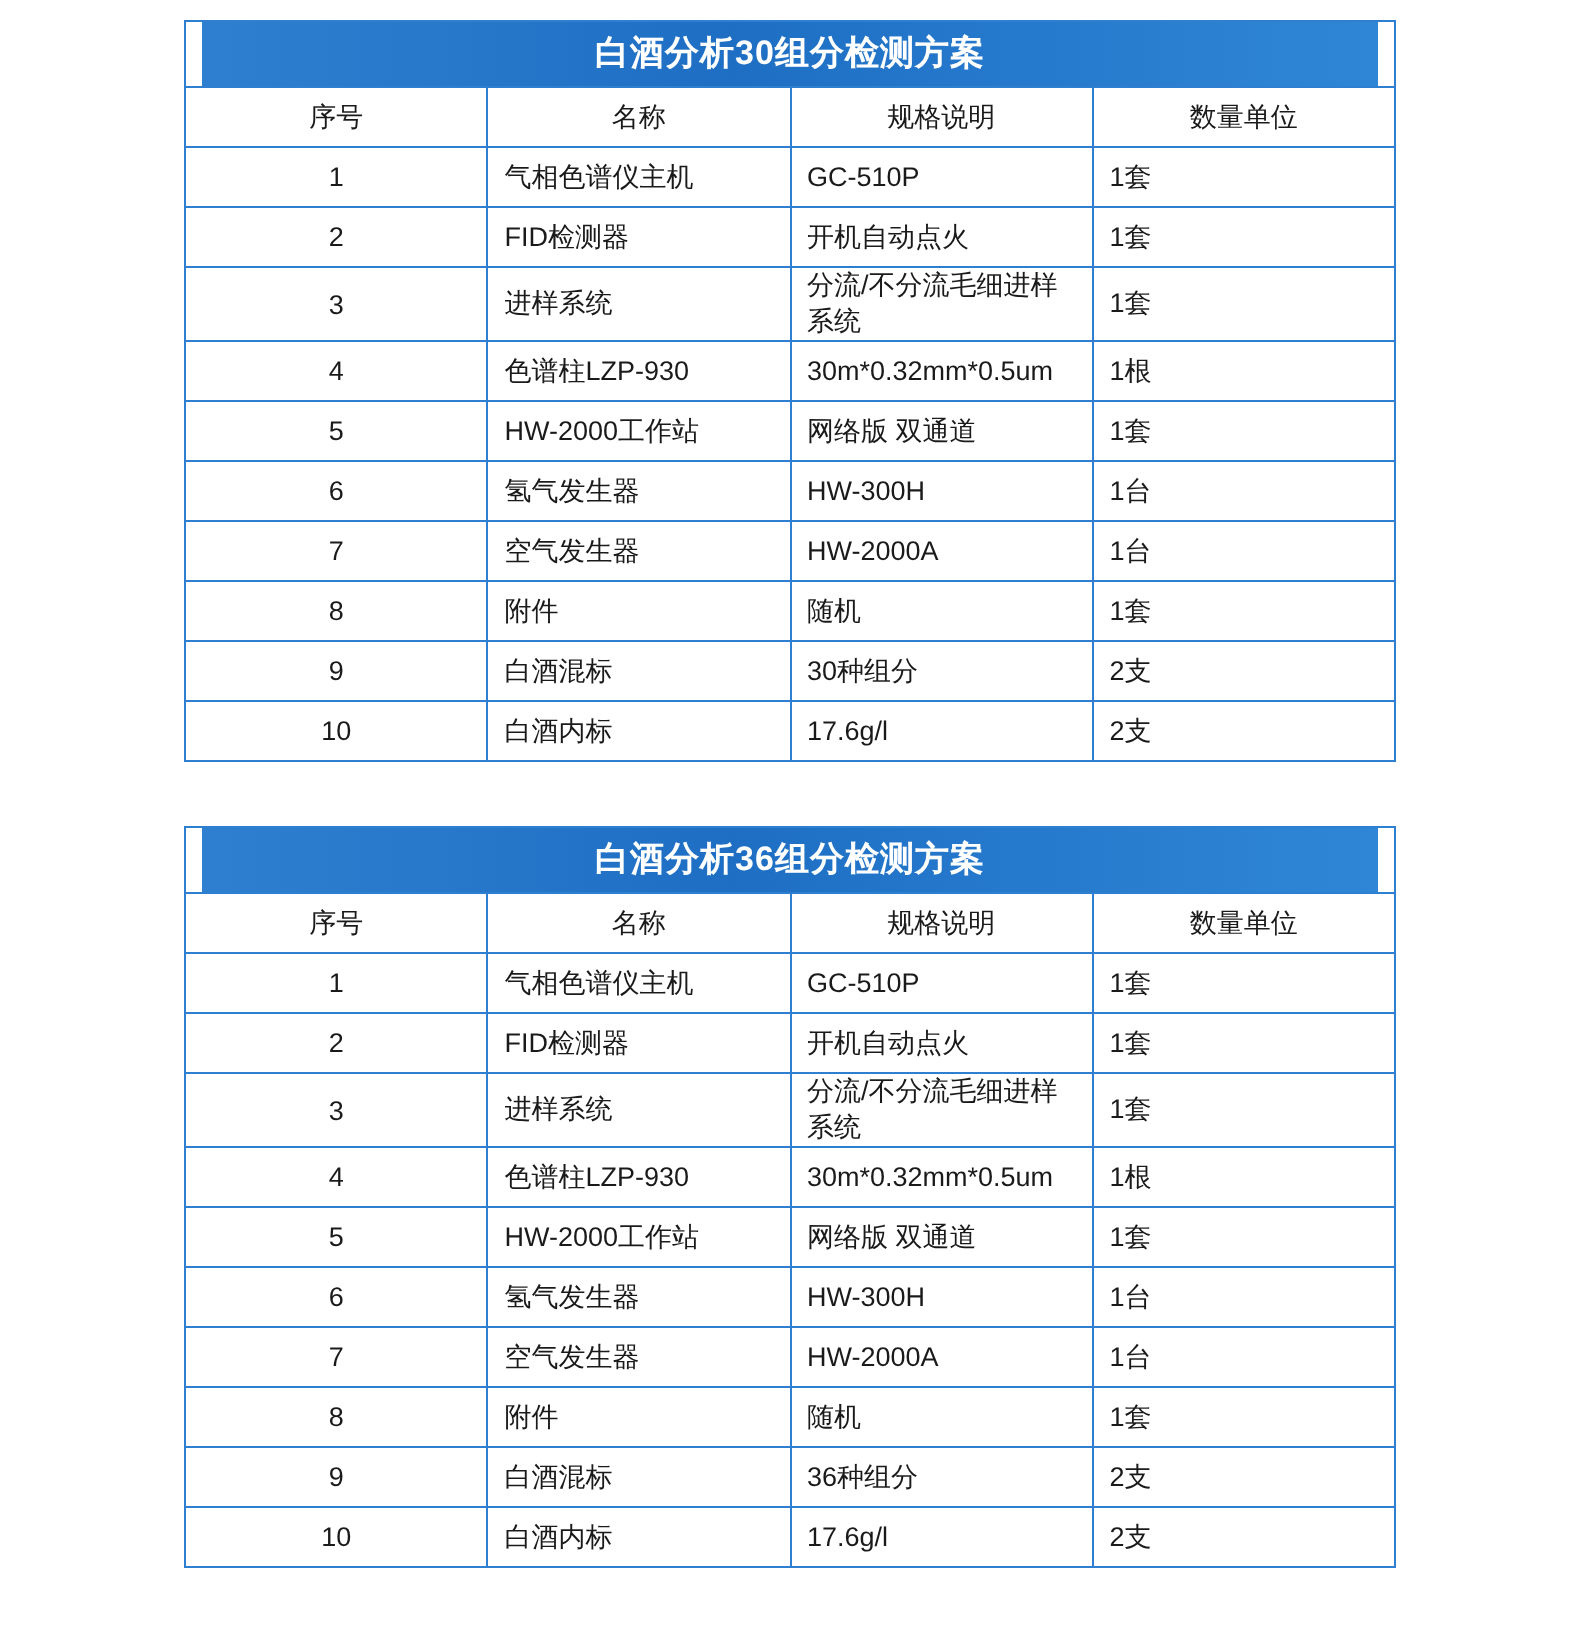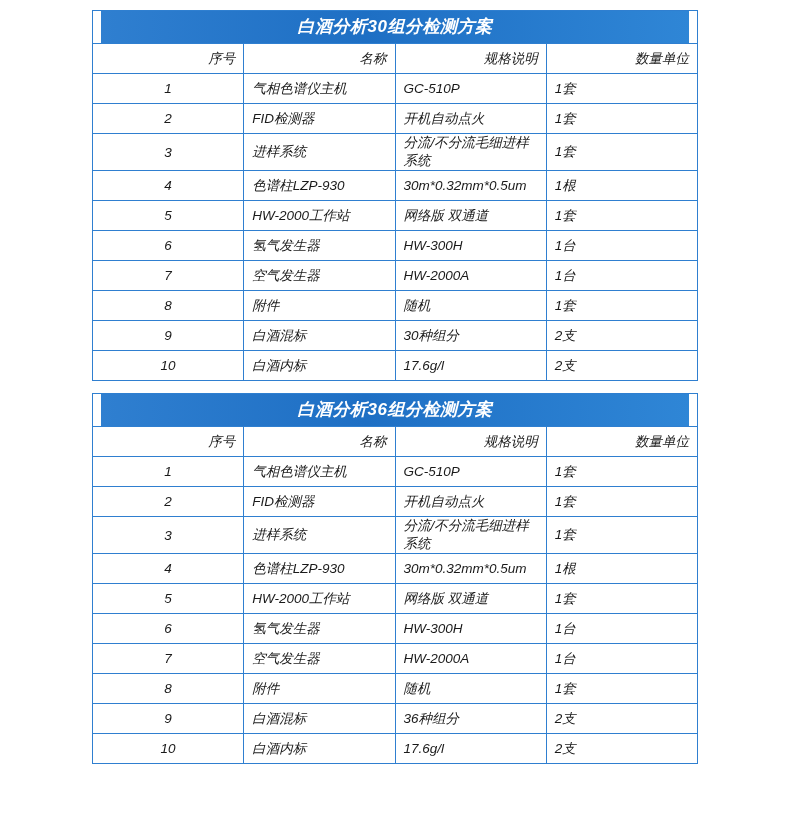--- a/index.html
+++ b/index.html
@@ -11,30 +11,29 @@
     width: 790px;
     height: 820px;
     font-family: "Liberation Sans", "DejaVu Sans", sans-serif;
     color: #1a1a1a;
     -webkit-font-smoothing: antialiased;
   }
   .page {
     width: 638px;
     box-sizing: border-box;
     padding: 10px 92px 0 92px;
-    font-style: italic;
   }
   .spec-table {
     width: 606px;
     border-collapse: collapse;
     table-layout: fixed;
     border: 1px solid #2f7fd0;
   }
   .spec-table + .spec-table {
-    margin-top: 12px;
+    margin-top: 32px;
   }
   .title-row td {
     padding: 0;
     border: none;
   }
   .title-bar {
     background: linear-gradient(to right, #2f7fd0 0%, #1e6fc4 45%, #2f86d6 100%);
     color: #ffffff;
     font-size: 17px;
     font-weight: bold;
@@ -47,21 +46,21 @@
   .spec-table td {
     border: 1px solid #2f7fd0;
     font-size: 13.5px;
     height: 30px;
     padding: 0 8px;
     vertical-align: middle;
     box-sizing: border-box;
   }
   .spec-table thead th {
     font-weight: normal;
-    text-align: right;
+    text-align: center;
   }
   .col-no   { width: 62px;  text-align: left; }
   .col-name { width: 148px; }
   .col-spec { width: 278px; }
   .col-unit { width: 118px; }
   tbody td.cell-no {
     text-align: center;
   }
   tbody tr td {
     height: 31px;

